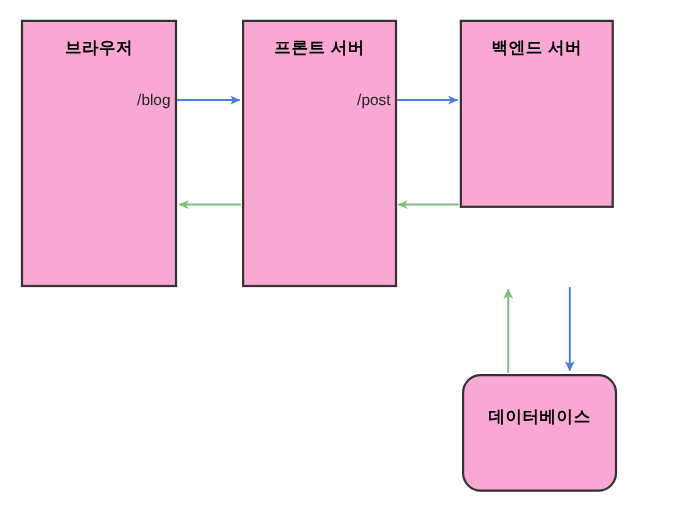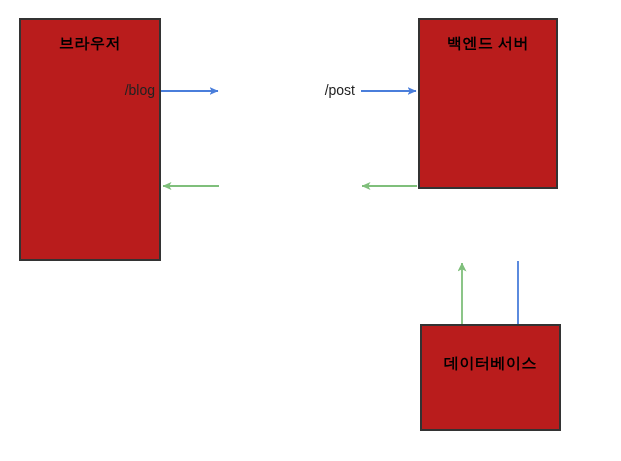--- a/index.html
+++ b/index.html
@@ -14,21 +14,21 @@
     position: relative;
     width: 621px;
     height: 461px;
     background: #ffffff;
     overflow: hidden;
   }
   .node {
     position: absolute;
     box-sizing: border-box;
     border: 2px solid #333333;
-    background: #b91c1c;
+    background: #f9a8d4;
   }
   .node-title {
     position: absolute;
     left: 0;
     right: 0;
     text-align: center;
     font-weight: bold;
     font-size: 15px;
     color: #000000;
     letter-spacing: 0.5px;
@@ -47,21 +47,21 @@
     left: 0;
     top: 0;
     width: 621px;
     height: 461px;
     pointer-events: none;
   }
   
   #node-browser   { left: 19px;  top: 18px;  width: 142px; height: 243px; }
   #node-frontend  { left: 220px; top: 18px;  width: 141px; height: 243px; }
   #node-backend   { left: 418px; top: 18px;  width: 140px; height: 171px; }
-  #node-database  { left: 420px; top: 324px; width: 141px; height: 107px; }
+  #node-database  { left: 420px; top: 340px; width: 141px; height: 107px; border-radius: 17px; }
 
   #node-browser  .node-title  { top: 14px; }
   #node-frontend .node-title  { top: 14px; }
   #node-backend  .node-title  { top: 14px; }
   #node-database .node-title  { top: 28px; }
 
   #label-blog        { left: 80px;  top: 82px;  width: 75px; }
   #label-post        { left: 280px; top: 82px;  width: 75px; }
   #label-real-data   { left: 524px; top: 283px; }
 </style>
@@ -96,20 +96,23 @@
 
     <line x1="518" y1="261" x2="518" y2="337" stroke="#4a7edb" stroke-width="1.8" marker-end="url(#arrow-blue-down)"></line>
 
     <line x1="462" y1="339" x2="462" y2="263" stroke="#7fbf7b" stroke-width="1.8" marker-end="url(#arrow-green-up)"></line>
   </svg>
 
   <div class="node" id="node-browser">
     <div class="node-title">브라우저</div>
   </div>
 
+  <div class="node" id="node-frontend">
+    <div class="node-title">프론트 서버</div>
+  </div>
 
   <div class="node" id="node-backend">
     <div class="node-title">백엔드 서버</div>
   </div>
 
   <div class="node" id="node-database">
     <div class="node-title">데이터베이스</div>
   </div>
 
   <div class="edge-label right" id="label-post">/post</div>

